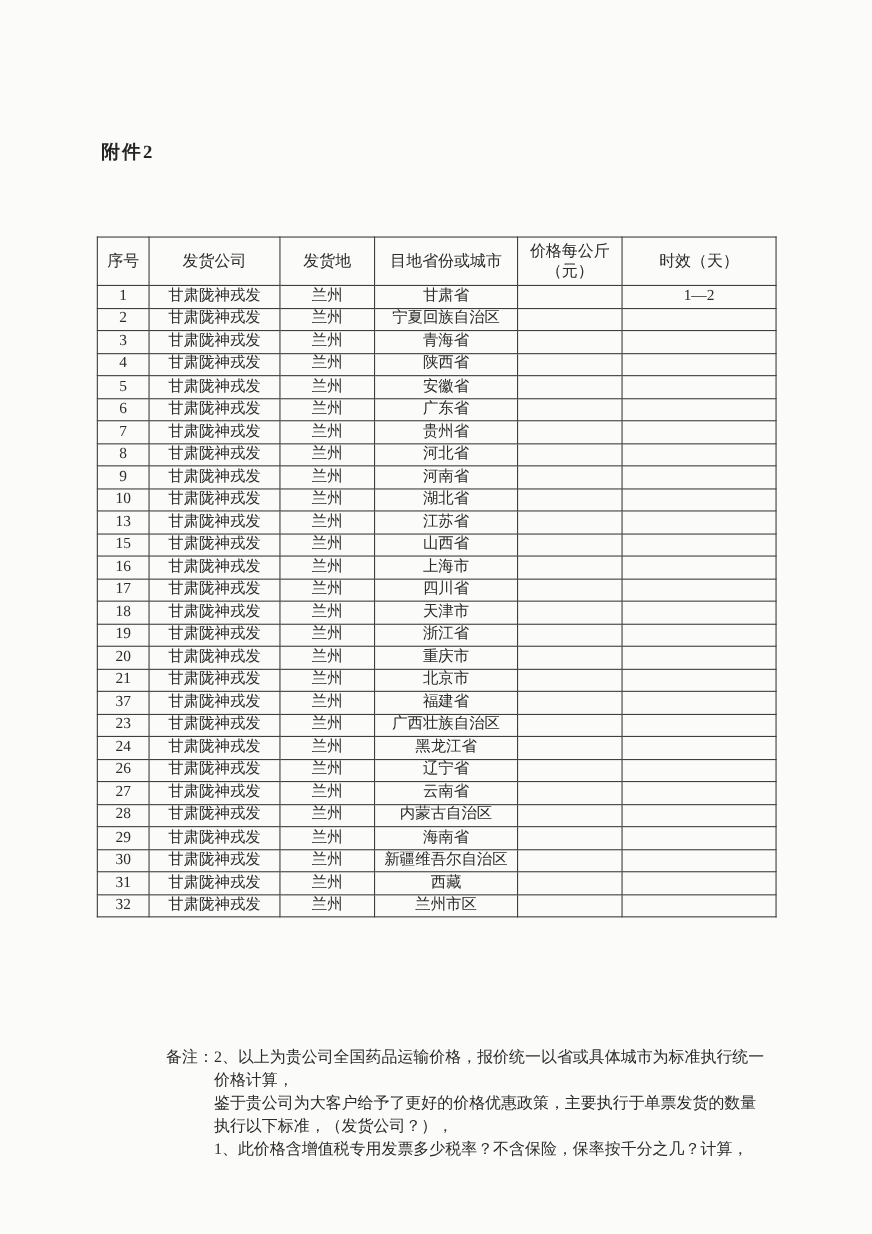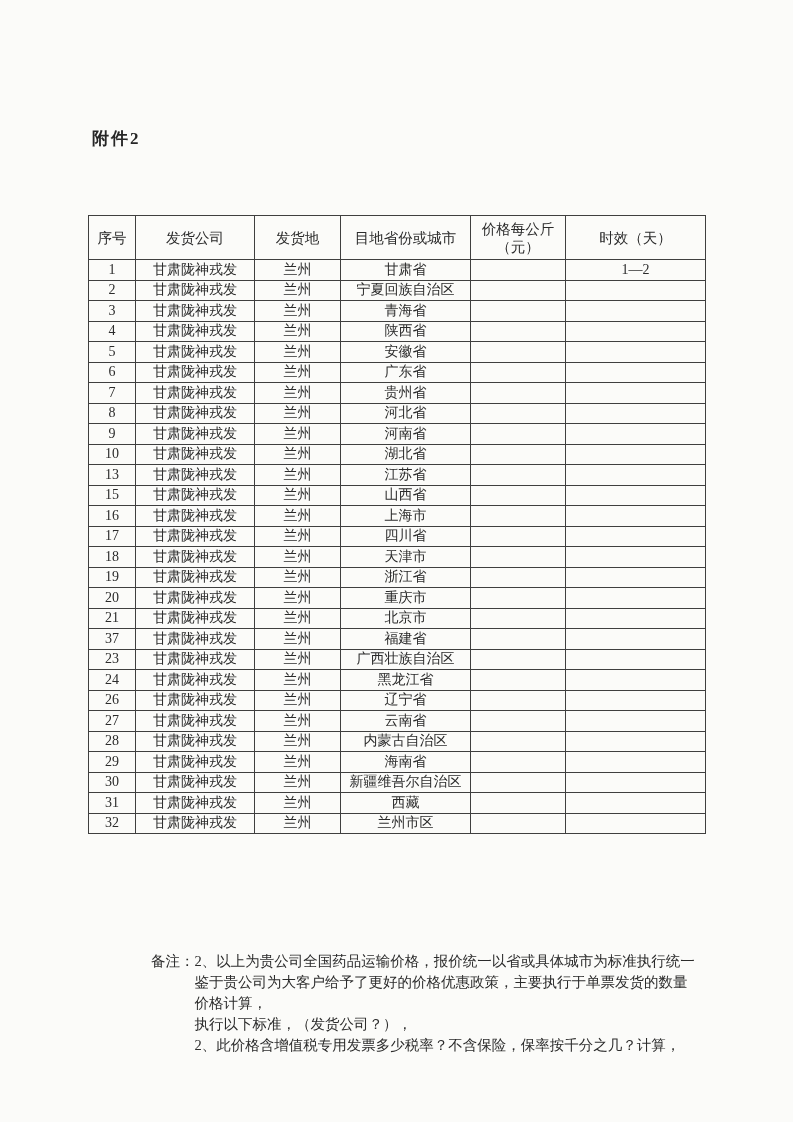--- a/index.html
+++ b/index.html
@@ -334,19 +334,19 @@
           <td></td>
           <td></td>
         </tr>
       </tbody>
   </table>
 
   <div class="notes">
     <span class="notes-label">备注：</span>
     <div class="notes-lines" id="notes-lines">
         <div class="note-line">2、以上为贵公司全国药品运输价格，报价统一以省或具体城市为标准执行统一</div>
+        <div class="note-line">价格计算，</div>
         <div class="note-line">鉴于贵公司为大客户给予了更好的价格优惠政策，主要执行于单票发货的数量</div>
-        <div class="note-line">价格计算，</div>
         <div class="note-line">执行以下标准，（发货公司？），</div>
-        <div class="note-line">2、此价格含增值税专用发票多少税率？不含保险，保率按千分之几？计算，</div>
+        <div class="note-line">1、此价格含增值税专用发票多少税率？不含保险，保率按千分之几？计算，</div>
       </div>
   </div>
 </div>
 
 </body></html>

